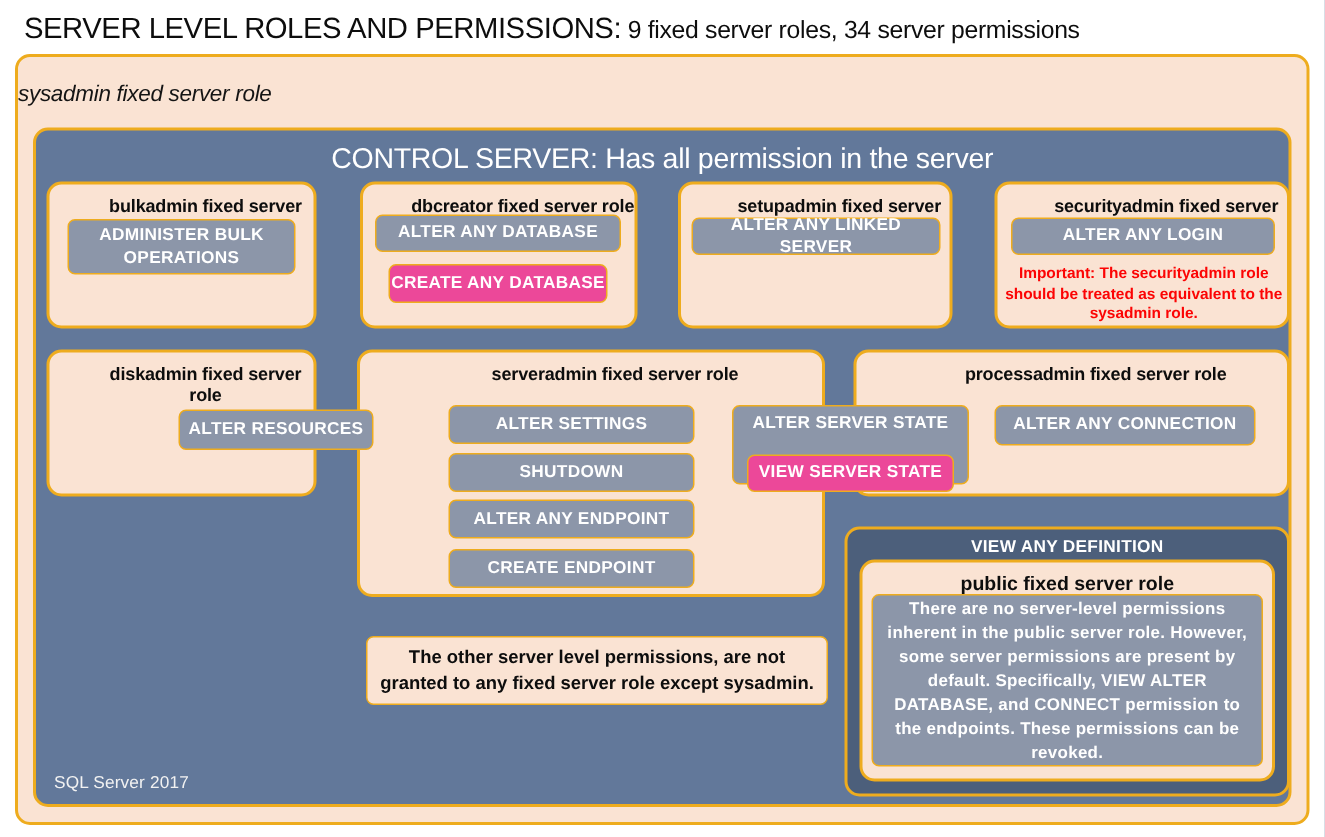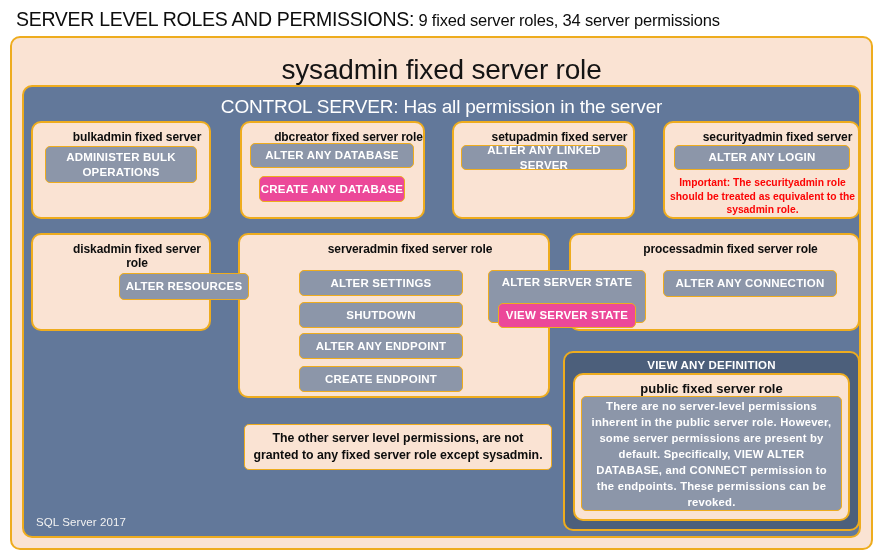--- a/index.html
+++ b/index.html
@@ -81,21 +81,21 @@
     font-weight: bold;
     color: #0d0d0d;
     letter-spacing: -0.1px;
     margin-left: 32px;
   }
 
   
   #sysadmin-container { left: 10px; top: 36px; width: 863px; height: 514px; }
   #sysadmin-label {
     position: absolute; left: 0; right: 0; top: 16px;
-    text-align: center; font-size: 28px; color: #141414; letter-spacing: -0.2px;
+    text-align: left; font-size: 15px; color: #141414; letter-spacing: -0.2px; font-style: italic;
   }
 
   #control-server-panel { left: 22px; top: 85px; width: 839px; height: 453px; }
   #control-server-label {
     position: absolute; left: 0; right: 0; top: 9px;
     text-align: center; font-size: 19px; color: #ffffff; letter-spacing: -0.2px;
   }
   #sql-version-label {
     position: absolute; left: 12px; bottom: 8px;
     font-size: 11.5px; color: #f2f2f2; letter-spacing: 0.1px;

